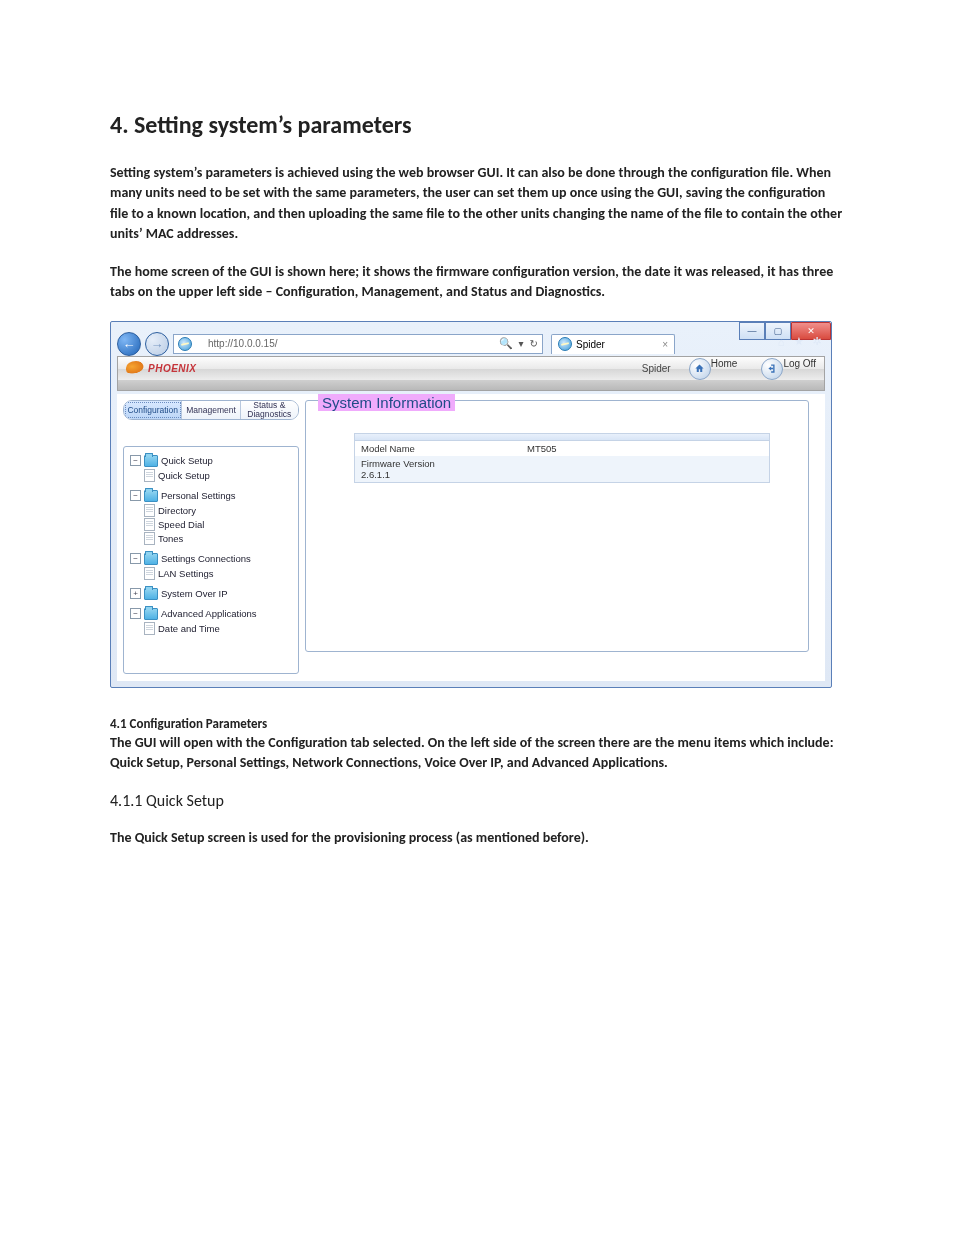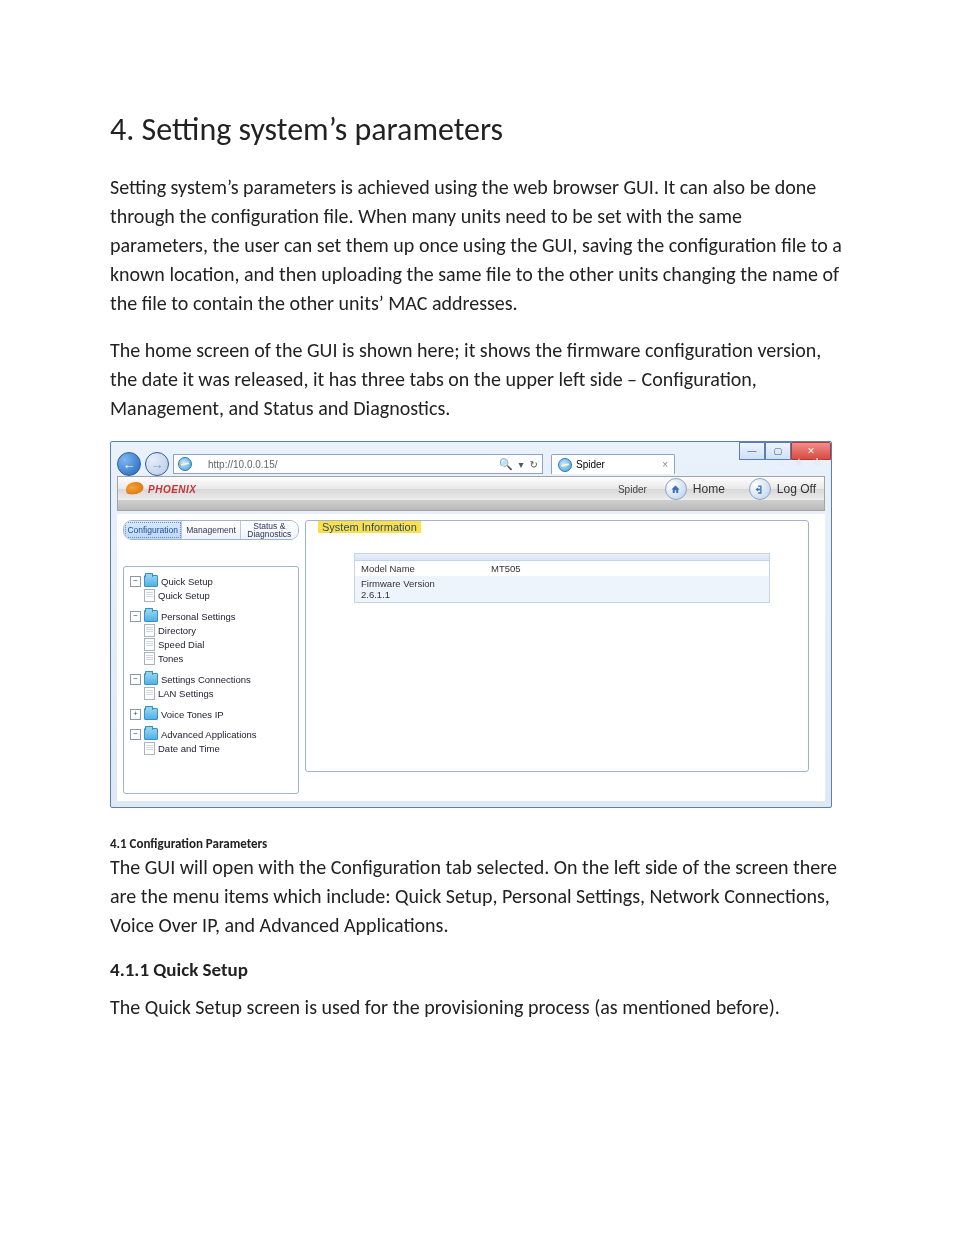--- a/index.html
+++ b/index.html
@@ -9,38 +9,39 @@
     background: #fff;
     color: #222;
   }
   .page {
     width: 954px;
     margin: 0 auto;
     padding: 110px 110px 0 110px;
     box-sizing: border-box;
   }
   h2.section-heading {
-    font-size: 32px;
-    font-weight: normal;
+    font-size: 24px;
+    font-weight: bold;
     margin: 0 0 24px 0;
   }
   p.body-text {
-    font-size: 20px;
+    font-size: 14px;
     line-height: 1.45;
     margin: 0 0 18px 0;
+    font-weight: bold;
   }
   h3.subheading {
     font-size: 13px;
     font-weight: bold;
     margin: 24px 0 2px 0;
   }
   h4.subsubheading {
-    font-size: 19px;
-    font-weight: bold;
-    margin: 18px 0 12px 0;
+    font-size: 16px;
+    font-weight: normal;
+    margin: 18px 0 18px 0;
   }
 
   
   .screenshot {
     width: 722px;
     height: 367px;
     margin: 6px 0 28px 0;
     box-sizing: border-box;
     font-family: 'Segoe UI', Tahoma, Arial, sans-serif;
     font-size: 10px;
@@ -174,22 +175,22 @@
   }
   .logo::before {
     content:"";
     position:absolute; left:0; top:-2px;
     width:20px; height:14px;
     background: radial-gradient(ellipse at 30% 40%, #f6a531 0%, #e27b1a 55%, transparent 60%);
     border-radius:50% 50% 40% 40%;
   }
   .applabel { color:#444; font-size:10px; margin-left:auto; margin-right:8px;}
   .appbtn {
-    display:flex; align-items:center; gap:6px;
-    font-size:12px; color:#333;
+    display:flex; align-items:flex-start; gap:0;
+    font-size:10px; color:#333;
   }
   .iconbtn {
     width:20px;height:20px;border-radius:50%;
     background: radial-gradient(circle at 30% 30%, #fff, #b9cfe8);
     border:1px solid #8ba6c8;
     display:flex;align-items:center;justify-content:center;
   }
   .iconbtn svg { width:11px;height:11px; }
 
   
@@ -286,39 +287,38 @@
     height:252px;
     padding:4px 8px 8px 8px;
     box-sizing:border-box;
     position:relative;
     background:#fff;
     margin-top:0;
   }
   .paneltitle {
     position:absolute;
     top:-7px; left:12px;
-    background:#fde047;
+    background:#f0abfc;
     padding:0 4px;
-    font-size:11px;
+    font-size:15px;
     color:#1f4b87;
-    margin-top:7px;
   }
   .innerpanel {
     border:1px solid #c5d3e6;
     margin:28px 30px 0 40px;
     background:#fff;
   }
   .innerpanel .ihead {
     height:6px;
     background:linear-gradient(#e8f0fb,#d8e5f6);
     border-bottom:1px solid #c5d3e6;
   }
   .kv { display:flex; font-size:9.5px; padding:2px 6px; }
   .kv.alt { background:#eef4fb;flex-direction:column; }
-  .kv .k { width:130px; color:#333; }
+  .kv .k { width:166px; color:#333; }
   .kv .v { color:#333; }
 
 </style>
 </head>
 <body>
 
 <div class="page">
 
   <h2 class="section-heading">4.  Setting system’s parameters</h2>
 
@@ -434,21 +434,21 @@
             <div class="treeitem">
               <span class="docicon"></span>
               <span class="lbl">LAN Settings</span>
             </div>
           </div>
 
           <div class="treegroup">
             <div class="treehdr">
               <span class="pm">+</span>
               <span class="folder"></span>
-              <span class="lbl">Voice Tones IP</span>
+              <span class="lbl">System Over IP</span>
             </div>
           </div>
 
           <div class="treegroup">
             <div class="treehdr">
               <span class="pm">−</span>
               <span class="folder"></span>
               <span class="lbl">Advanced Applications</span>
             </div>
             <div class="treeitem">

